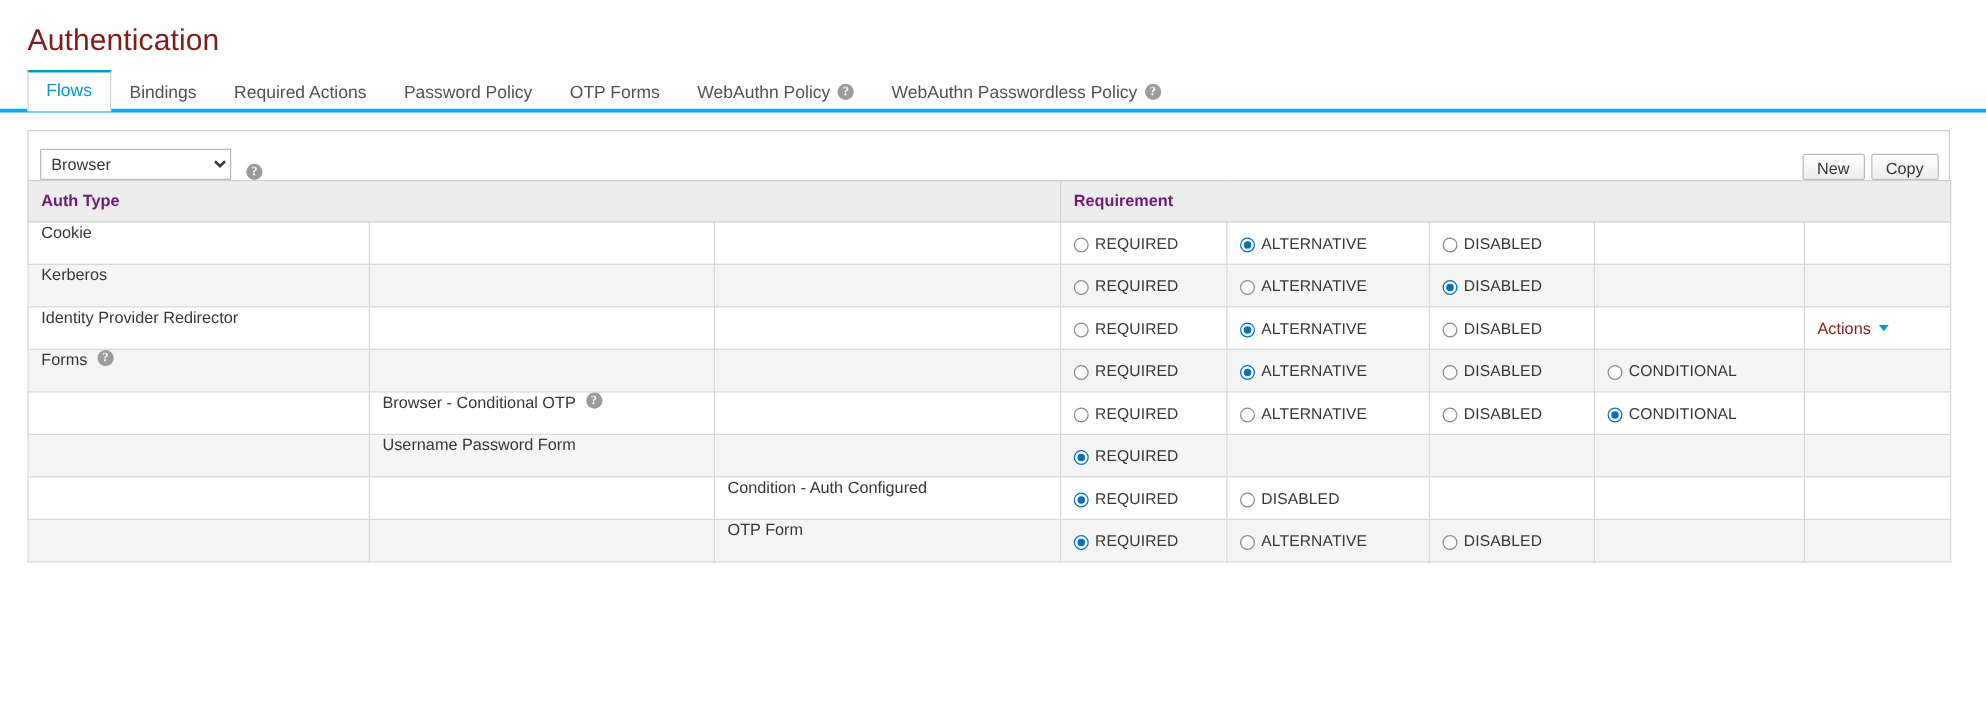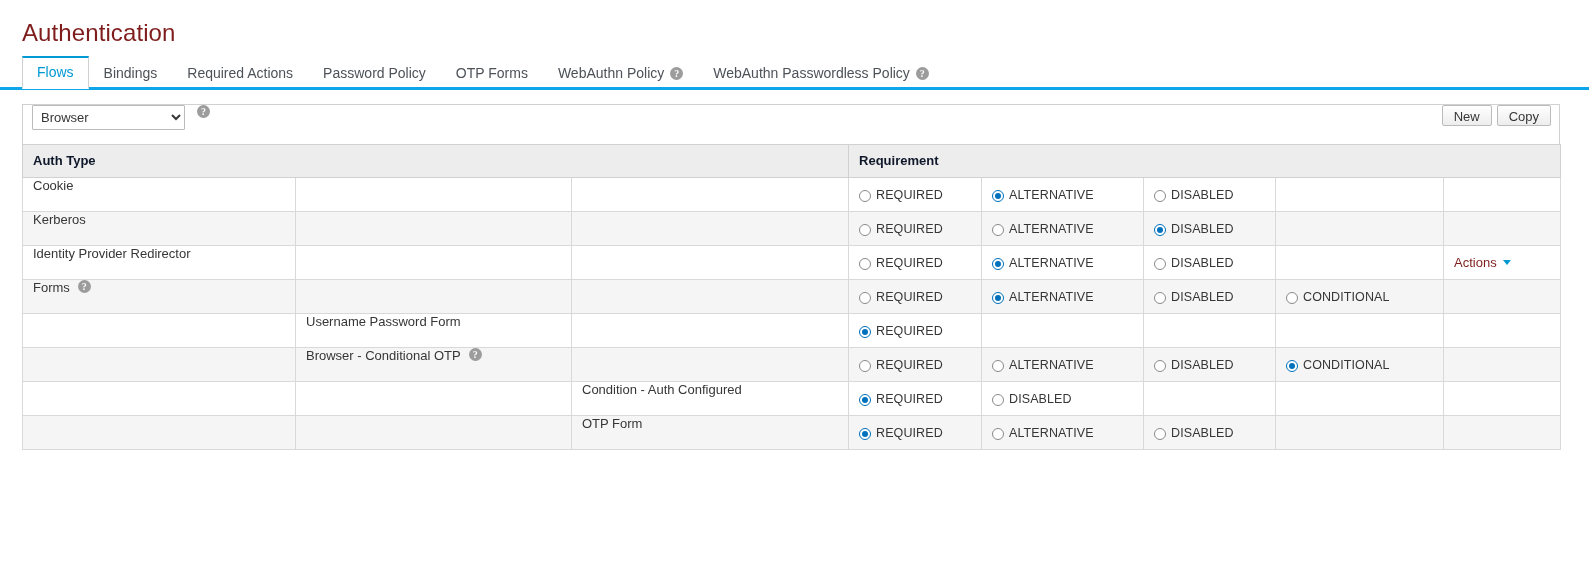--- a/index.html
+++ b/index.html
@@ -79,21 +79,21 @@
   }
 
   
   .toolbar {
     margin: 14px 29px 0 22px;
     border: 1px solid #d1d1d1;
     border-bottom: none;
     background: #ffffff;
     height: 40px;
     display: flex;
-    align-items: flex-start;
+    align-items: flex-end;
     padding: 0 8px 0 9px;
   }
   .flow-select {
     font-family: "Liberation Sans", sans-serif;
     font-size: 13px;
     color: #363636;
     height: 25px;
     width: 153px;
     padding: 2px 4px;
     border: 1px solid #bbbbbb;
@@ -121,21 +121,21 @@
     width: calc(100% - 51px);
     table-layout: fixed;
     border: 1px solid #d1d1d1;
     font-size: 13px;
   }
   .flow-table th {
     background: #ededed;
     text-align: left;
     font-weight: bold;
     font-size: 13px;
-    color: #0f172a;
+    color: #701a75;
     padding: 8px 10px 8px 10px;
     border: 1px solid #d1d1d1;
     height: 27px;
     line-height: 16px;
   }
   .flow-table td {
     border: 1px solid #d9d9d9;
     padding: 0 10px;
     height: 33px;
     vertical-align: middle;
@@ -387,39 +387,20 @@
               <span class="dot"></span>
               <span class="lbl">CONDITIONAL</span>
             </div>
           </td>
           <td></td>
         </tr>
         <tr>
           <td></td>
           <td>
             <div class="name-cell">
-              <span>Username Password Form</span>
-            </div>
-          </td>
-          <td></td>
-          <td>
-            <div class="radio-opt checked">
-              <span class="dot"></span>
-              <span class="lbl">REQUIRED</span>
-            </div>
-          </td>
-          <td></td>
-          <td></td>
-          <td></td>
-          <td></td>
-        </tr>
-        <tr>
-          <td></td>
-          <td>
-            <div class="name-cell">
               <span>Browser - Conditional OTP</span>
               <span class="help-icon">?</span>
             </div>
           </td>
           <td></td>
           <td>
             <div class="radio-opt">
               <span class="dot"></span>
               <span class="lbl">REQUIRED</span>
             </div>
@@ -439,20 +420,39 @@
           <td>
             <div class="radio-opt checked">
               <span class="dot"></span>
               <span class="lbl">CONDITIONAL</span>
             </div>
           </td>
           <td></td>
         </tr>
         <tr>
           <td></td>
+          <td>
+            <div class="name-cell">
+              <span>Username Password Form</span>
+            </div>
+          </td>
+          <td></td>
+          <td>
+            <div class="radio-opt checked">
+              <span class="dot"></span>
+              <span class="lbl">REQUIRED</span>
+            </div>
+          </td>
+          <td></td>
+          <td></td>
+          <td></td>
+          <td></td>
+        </tr>
+        <tr>
+          <td></td>
           <td></td>
           <td>
             <div class="name-cell">
               <span>Condition - Auth Configured</span>
             </div>
           </td>
           <td>
             <div class="radio-opt checked">
               <span class="dot"></span>
               <span class="lbl">REQUIRED</span>

